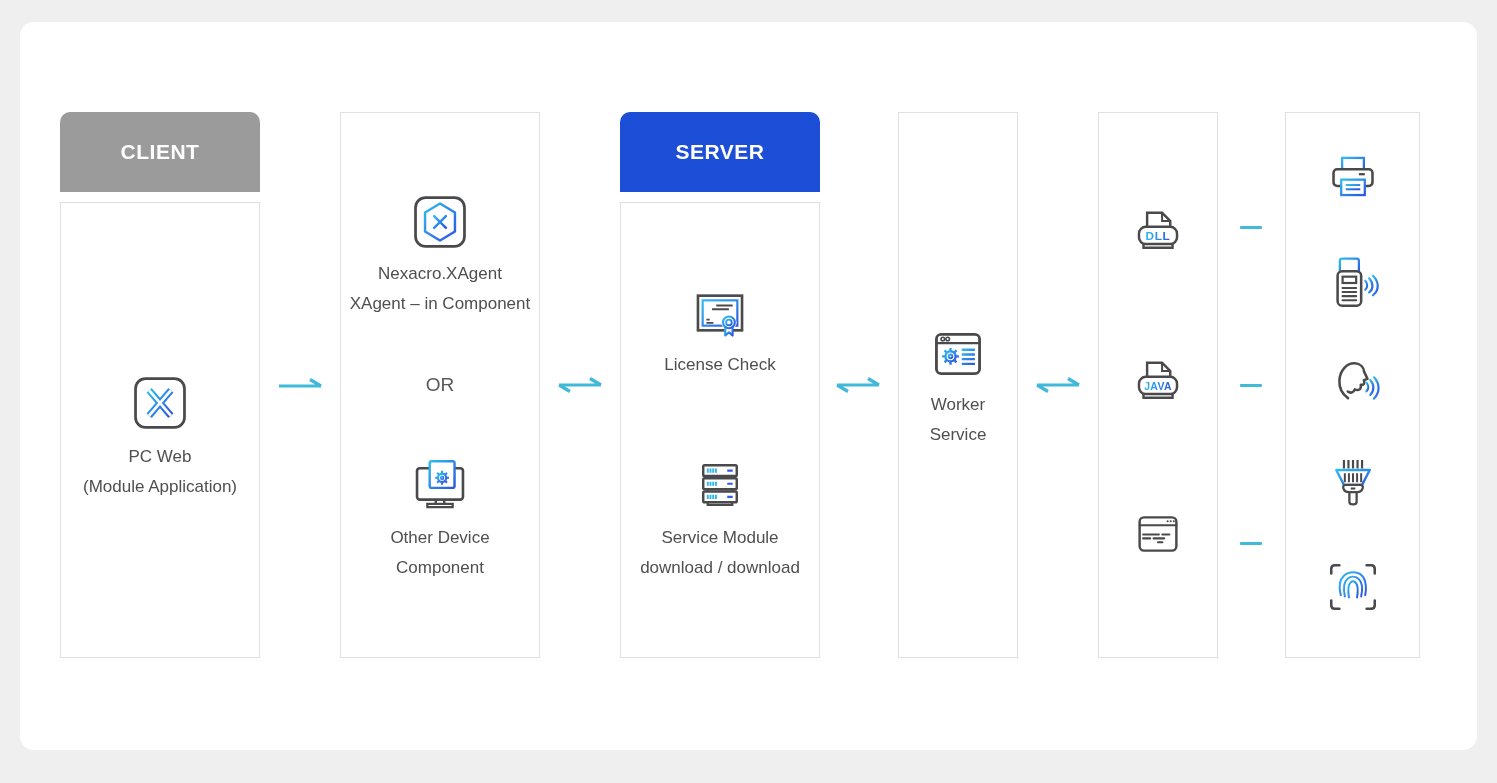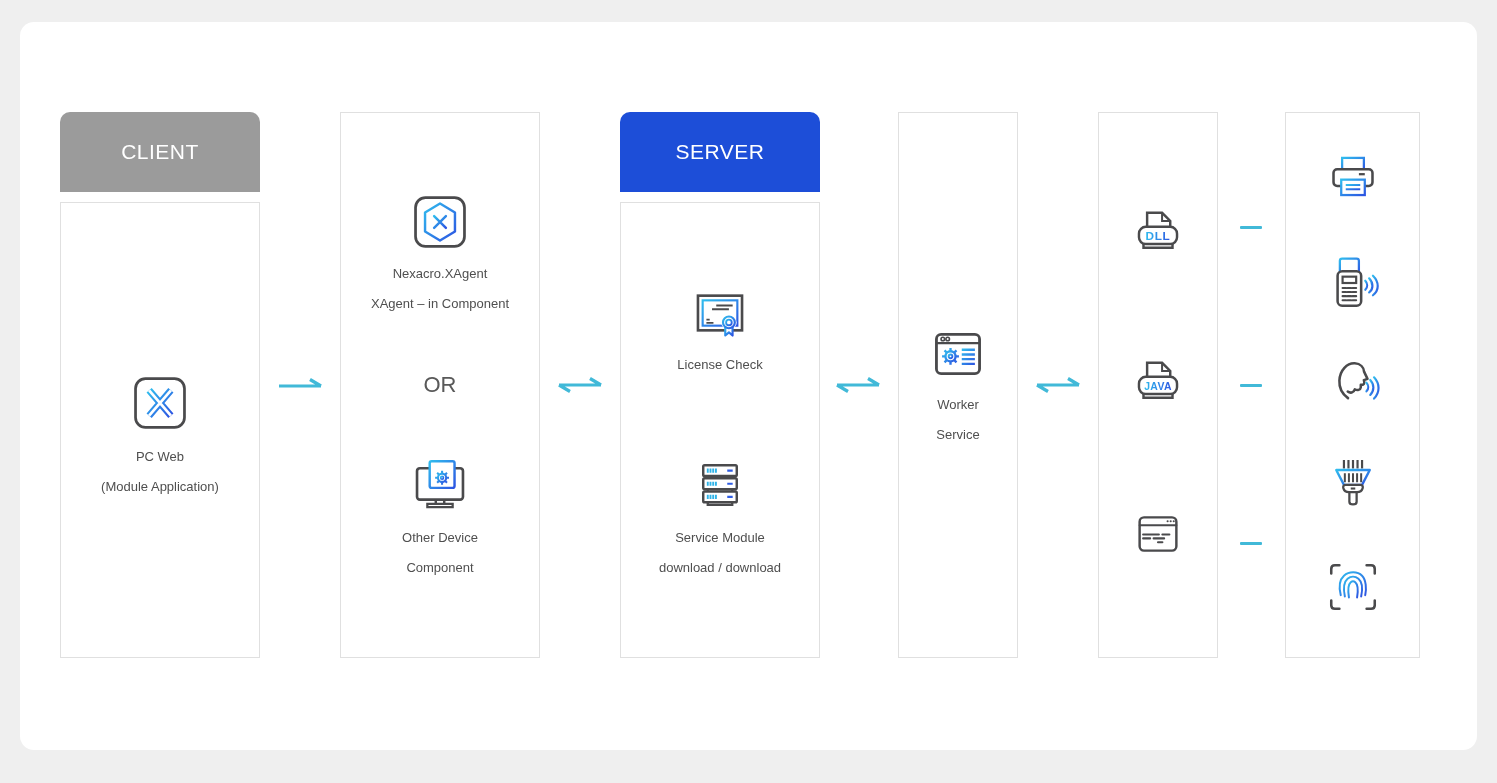--- a/index.html
+++ b/index.html
@@ -10,36 +10,36 @@
     position:relative;overflow:hidden;
   }
   .panel{
     position:absolute;left:20px;top:22px;width:1457px;height:728px;
     background:#ffffff;border-radius:14px;
   }
   .stage{position:absolute;left:0;top:0;width:1497px;height:783px;}
   .hdr{
     position:absolute;height:80px;border-radius:10px 10px 0 0;
     display:flex;align-items:center;justify-content:center;
-    color:#ffffff;font-size:21px;font-weight:400;letter-spacing:.5px;
+    color:#ffffff;font-size:21px;font-weight:700;letter-spacing:.5px;
   }
   .hdr.client{left:60px;top:112px;width:200px;background:#9b9b9b;}
   .hdr.server{left:620px;top:112px;width:200px;background:#1d4ed8;}
   .box{position:absolute;background:#ffffff;border:1px solid #e0e0e0;box-sizing:border-box;}
   .box.c1{left:60px;top:202px;width:200px;height:456px;}
   .box.c2{left:340px;top:112px;width:200px;height:546px;}
   .box.c3{left:620px;top:202px;width:200px;height:456px;}
   .box.c4{left:898px;top:112px;width:120px;height:546px;}
   .box.c5{left:1098px;top:112px;width:120px;height:546px;}
   .box.c6{left:1285px;top:112px;width:135px;height:546px;}
   .lbl{
     position:absolute;text-align:center;color:#4f4f4f;
-    font-size:13px;line-height:30px;
-  }
-  .lbl.or{font-size:22px;color:#595959;line-height:28px;}
+    font-size:17px;line-height:30px;
+  }
+  .lbl.or{font-size:19px;color:#595959;line-height:28px;}
   .icon{position:absolute;}
   .dash{position:absolute;width:22px;height:3.2px;background:#41b9d8;border-radius:1px;}
   svg{display:block;}
 </style>
 </head>
 <body>
 
 <svg width="0" height="0" style="position:absolute" aria-hidden="true">
   <defs>
     <linearGradient id="gb" x1="0" y1="0" x2="1" y2="1">

